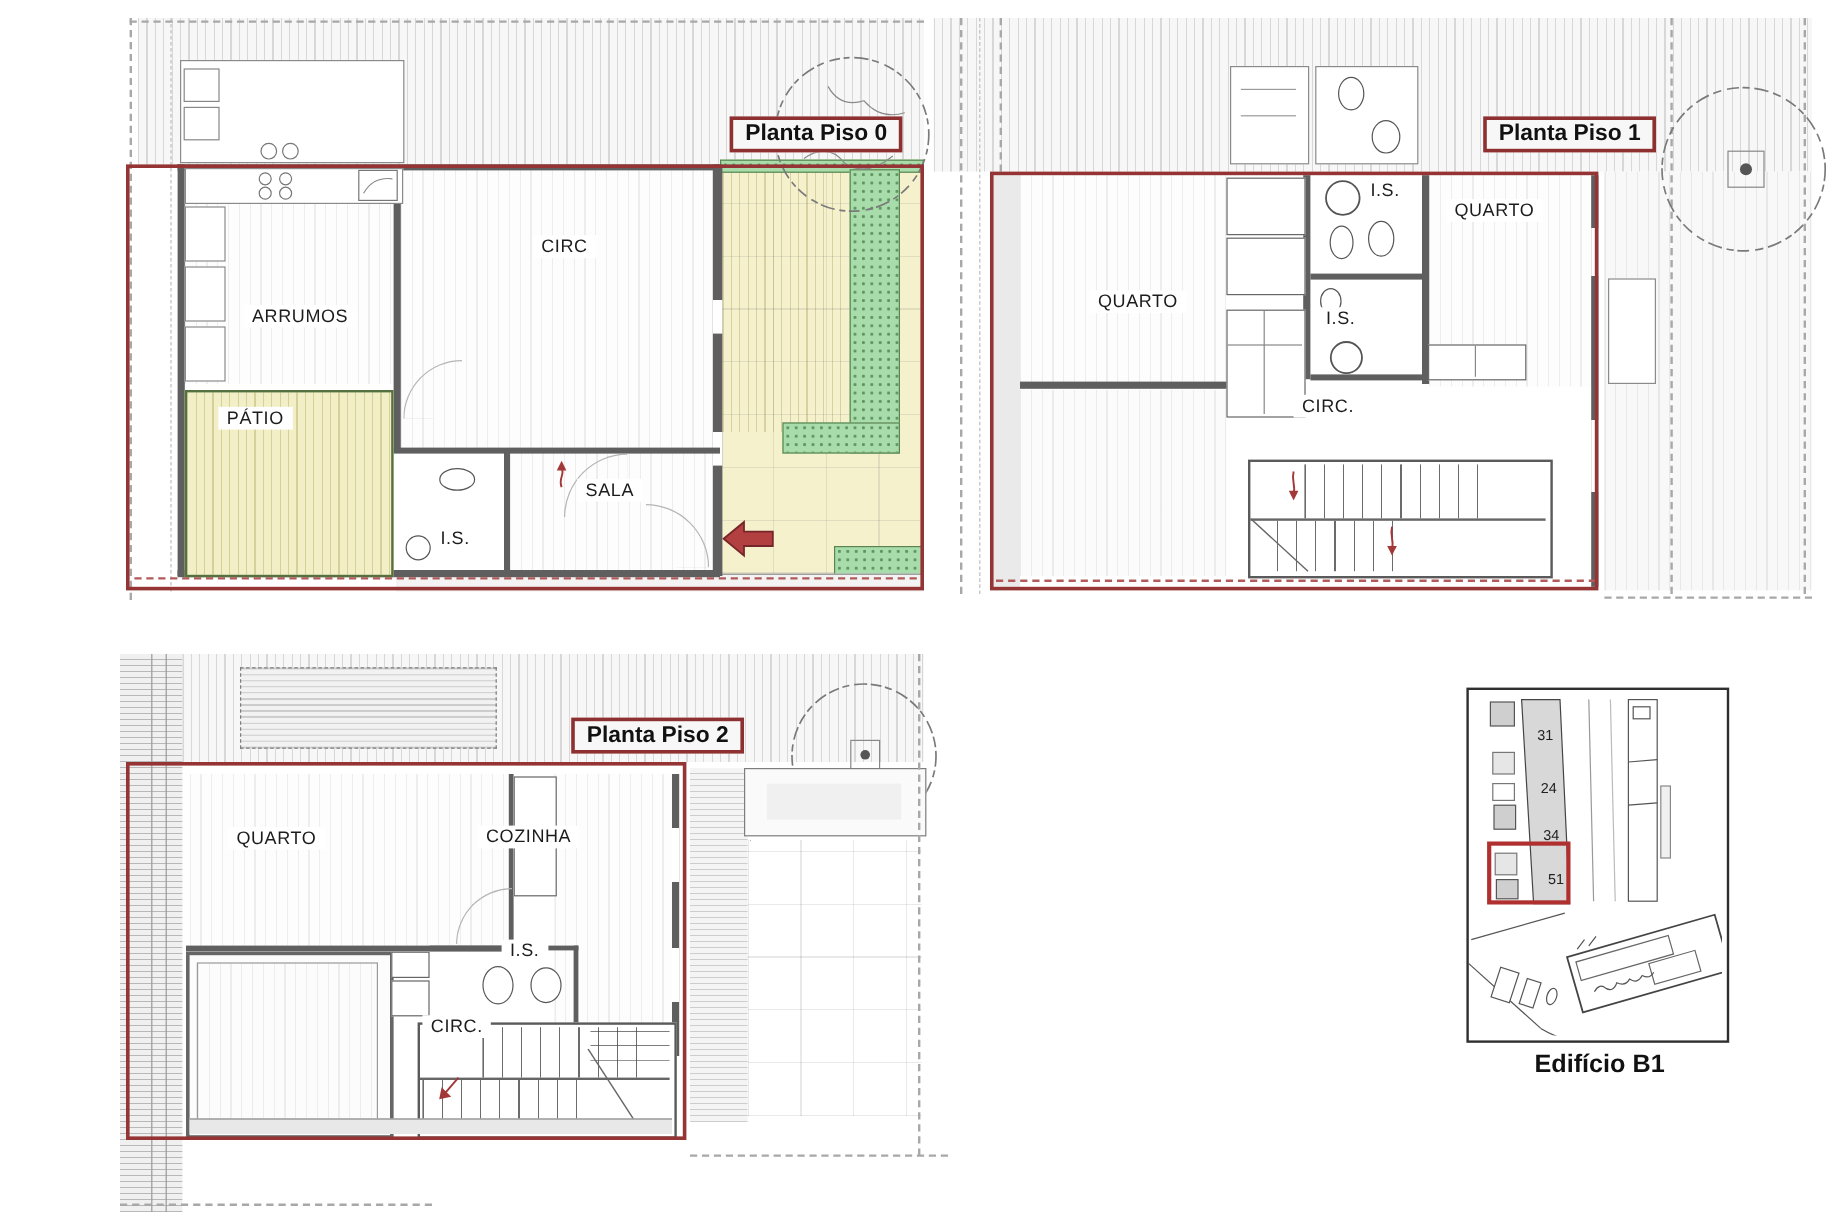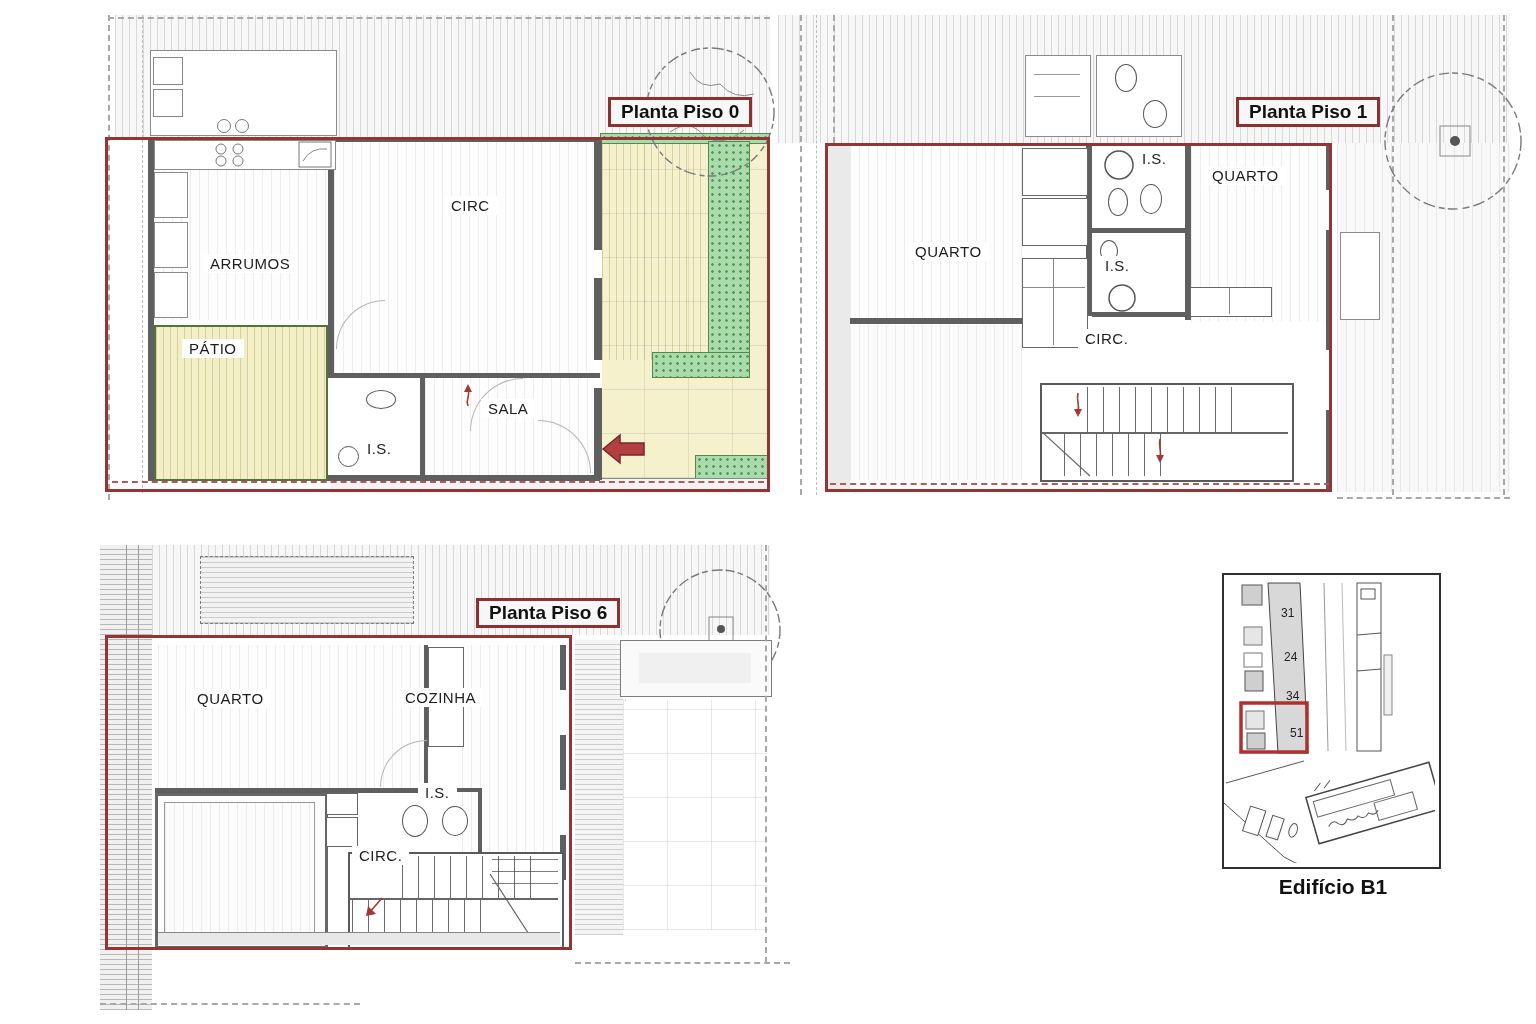--- a/index.html
+++ b/index.html
@@ -272,21 +272,21 @@
       </svg>
     </div>
     <div class="abs" style="left:158px;top:932px;width:402px;height:12px;background:#e8e8e8;border-top:1px solid #888;"></div>
 
     <div class="abs boundary" style="left:105px;top:635px;width:461px;height:309px;"></div>
 
     <div class="abs room-label" style="left:190px;top:689px;">QUARTO</div>
     <div class="abs room-label" style="left:398px;top:688px;">COZINHA</div>
     <div class="abs room-label" style="left:418px;top:783px;">I.S.</div>
     <div class="abs room-label" style="left:352px;top:846px;">CIRC.</div>
-    <div class="abs plan-title" style="left:476px;top:598px;">Planta Piso 6</div>
+    <div class="abs plan-title" style="left:476px;top:598px;">Planta Piso 2</div>
   </div>
 
   <div>
     <div class="abs keyplan-box" style="left:1222px;top:573px;width:215px;height:292px;">
       <svg width="211" height="288" viewBox="0 0 211 288">
 
         <rect x="18" y="10" width="20" height="20" fill="#cfcfcf" stroke="#555"></rect>
         <rect x="20" y="52" width="18" height="18" fill="#e6e6e6" stroke="#777"></rect>
         <rect x="20" y="78" width="18" height="14" fill="#fff" stroke="#777"></rect>
         <rect x="21" y="96" width="18" height="20" fill="#cfcfcf" stroke="#555"></rect>

